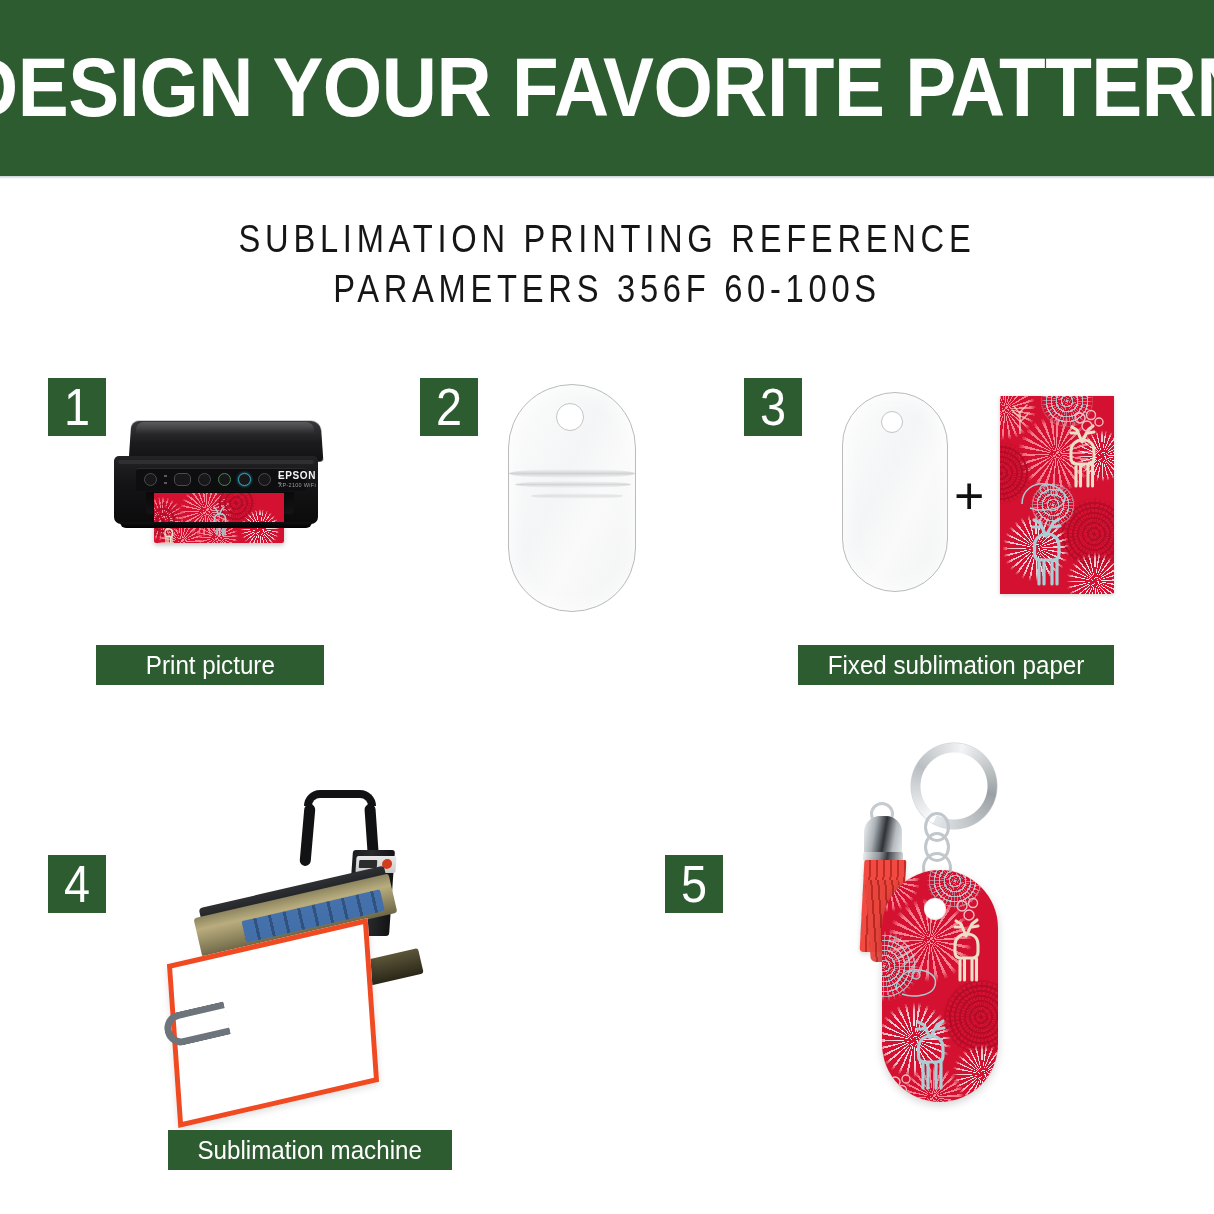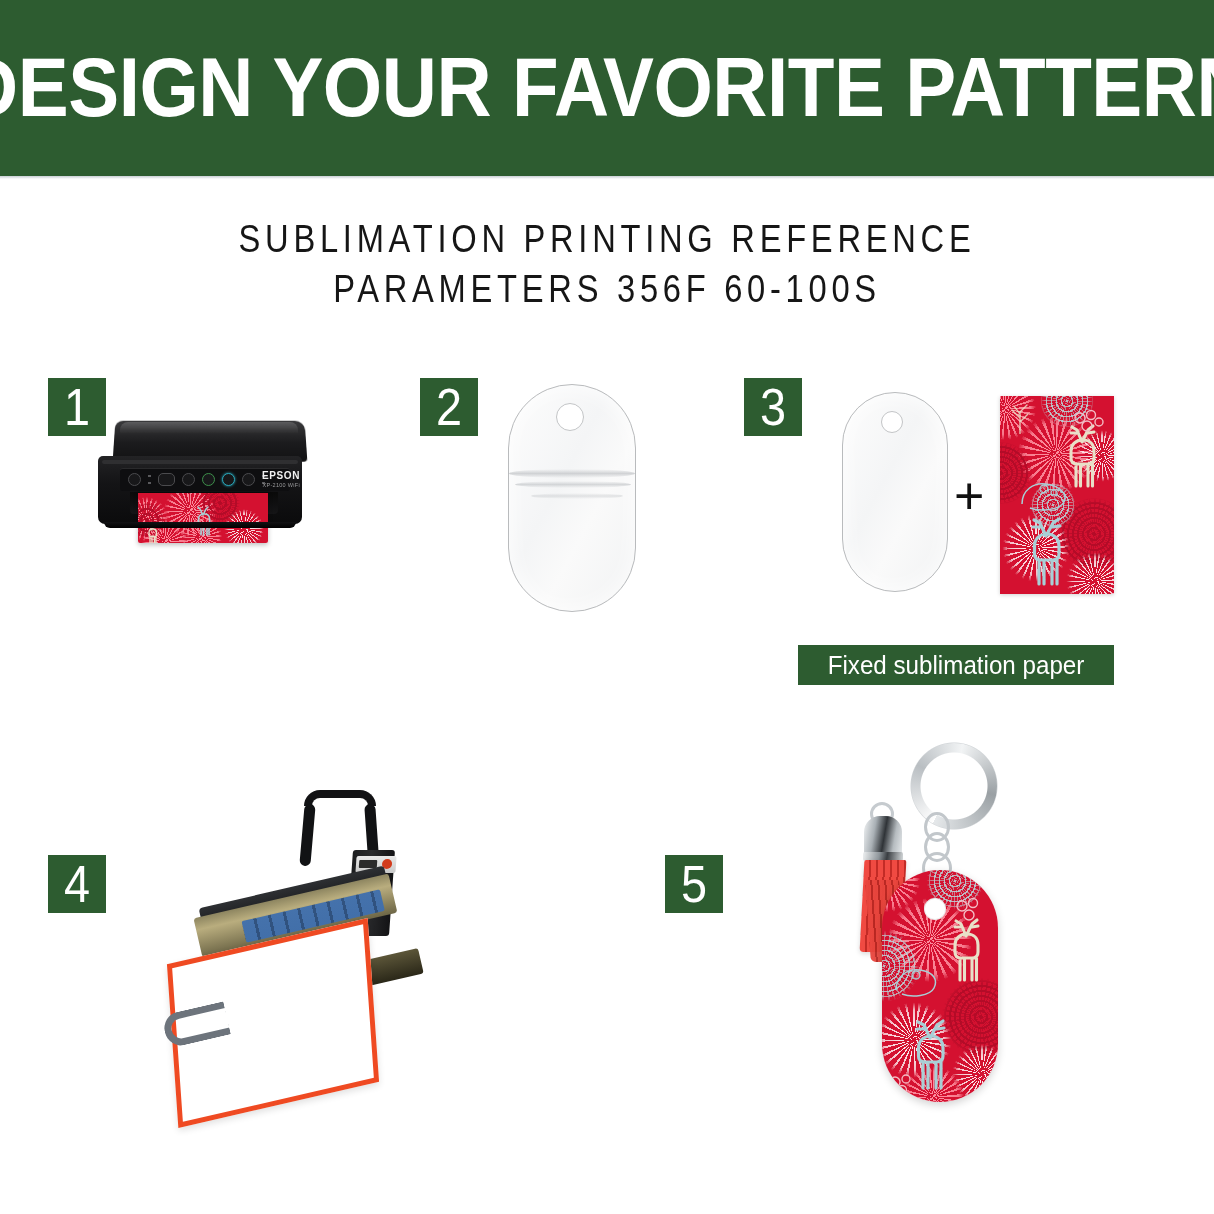--- a/index.html
+++ b/index.html
@@ -42,21 +42,21 @@
   
   .chip{
     position:absolute;background:#2d5c30;color:#ffffff;
     font-family:"Liberation Sans",sans-serif;font-weight:normal;
     font-size:26px;line-height:40px;height:40px;text-align:center;
     white-space:nowrap;
   }
   .chip span{display:inline-block;transform:scaleX(0.93);}
 
   
-  .printer{position:absolute;left:84px;top:420px;width:230px;height:120px;}
+  .printer{position:absolute;left:100px;top:420px;width:230px;height:120px;}
   .pr-lid{
     position:absolute;left:30px;top:0;width:192px;height:42px;
     background:linear-gradient(to bottom,#3a3a3c 0%,#1b1b1d 55%,#121213 100%);
     border-radius:8px 10px 4px 4px;
     transform:perspective(300px) rotateX(12deg);
   }
   .pr-lid-hi{
     position:absolute;left:36px;top:2px;width:178px;height:12px;
     background:linear-gradient(to bottom,rgba(255,255,255,.18),rgba(255,255,255,0));
     border-radius:8px 8px 0 0;
@@ -327,20 +327,23 @@
           <path d="M13 10 l-3-6 M13 10 l3-6 M10 4 l-2-2 M16 4 l2-2 M14.5 9 c3 0 5 2 5 5 l0 3 c0 2 -1 3 -3 3 l-5 0 c-2 0 -3 -1 -3 -3 l0 -3 c0 -3 2 -5 6 -5 z M11 20 l0 10 M13.5 20 l0 10 M17 20 l0 10 M19 20 l0 10" stroke="#a8cfd6" stroke-width="1.6" fill="none" stroke-linecap="round"></path>
         </svg>
         <svg class="deer" style="left:4px;top:30px;" width="22" height="24" viewBox="0 0 22 24">
           <path d="M10 7 l-2-4 M10 7 l2-4 M11 6 c2 0 3.5 1.5 3.5 3.5 l0 2 c0 1.5 -1 2 -2 2 l-3.5 0 c-1.5 0 -2 -1 -2 -2.5 l0 -1.5 c0 -2 1.5 -3.5 4 -3.5 z M8 13.5 l0 7 M10 13.5 l0 7 M12.5 13.5 l0 7 M14 13.5 l0 7" stroke="#e8e0c8" stroke-width="1.3" fill="none" stroke-linecap="round"></path>
         </svg>
       </div>
     </div>
     <div class="pr-feet"></div>
   </div>
 
+  <div class="chip" style="left:96px;top:645px;width:228px;">
+    <span>Print picture</span>
+  </div>
 
   <div class="badge" style="left:420px;top:378px;">
     <span>2</span>
   </div>
 
   <div class="blank" style="left:508px;top:384px;width:126px;height:226px;">
     <div class="blank-hole" style="left:47px;top:18px;width:26px;height:26px;"></div>
     <div class="peel1" style="top:84px;"></div>
     <div class="peel2" style="left:6px;top:96px;width:116px;"></div>
     <div class="peel2" style="left:22px;top:108px;width:92px;height:6px;opacity:.7;"></div>
@@ -414,20 +417,23 @@
       <div class="knob"></div>
     </div>
     <div class="hp-upper"></div>
     <div class="hp-platen"></div>
     <div class="hp-blue"></div>
     <div class="hp-base"></div>
     <div class="hp-sheet"></div>
     <div class="hp-handle2"></div>
   </div>
 
+  <div class="chip" style="left:168px;top:1130px;width:284px;">
+    <span>Sublimation machine</span>
+  </div>
 
   <div class="badge" style="left:665px;top:855px;">
     <span>5</span>
   </div>
 
   <div class="keychain">
     <div class="kc-ring"></div>
     <div class="kc-link" style="left:104px;top:82px;width:20px;height:24px;"></div>
     <div class="kc-link" style="left:104px;top:102px;width:20px;height:24px;"></div>
     <div class="kc-link" style="left:102px;top:122px;width:24px;height:26px;"></div>

